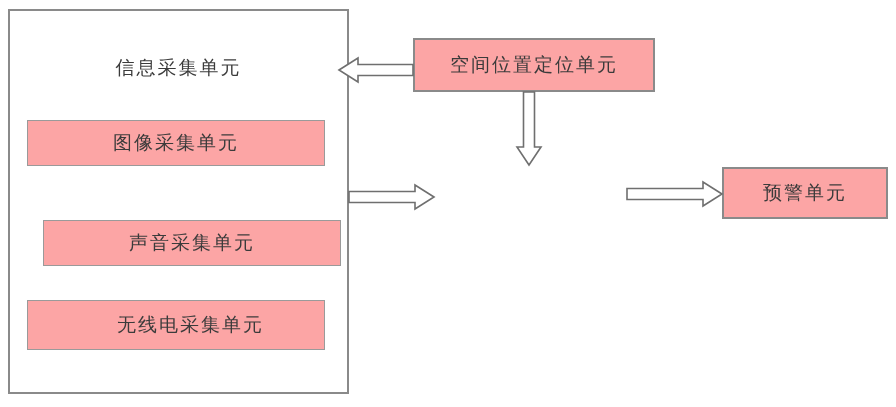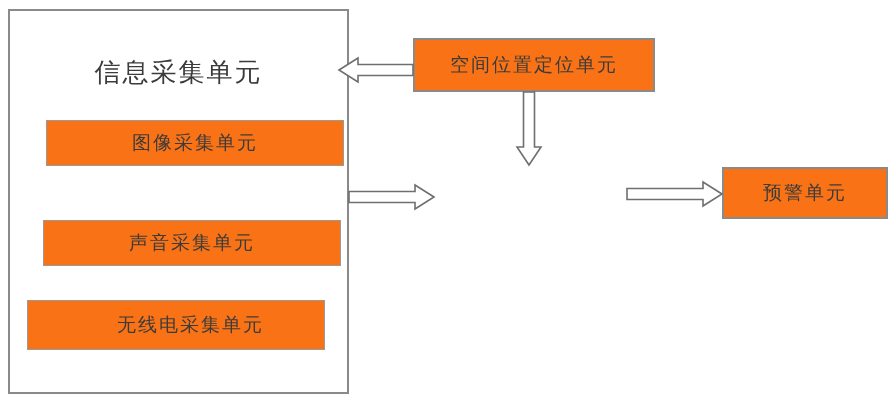--- a/index.html
+++ b/index.html
@@ -14,42 +14,42 @@
     position: relative;
     width: 896px;
     height: 407px;
     background: #ffffff;
     overflow: hidden;
   }
   .box {
     position: absolute;
     box-sizing: border-box;
     border: 2px solid #8a8a8a;
-    background: #f97316;
+    background: #fca5a5;
     display: flex;
     align-items: center;
     justify-content: center;
     color: #3b3b3b;
     font-size: 19px;
     letter-spacing: 2px;
     white-space: nowrap;
   }
   .box.thin {
     border: 1.5px solid #9a9a9a;
   }
   .group-box {
     position: absolute;
     box-sizing: border-box;
     border: 2px solid #8a8a8a;
     background: #ffffff;
   }
   .group-title {
     position: absolute;
     color: #3b3b3b;
-    font-size: 26px;
+    font-size: 19px;
     letter-spacing: 2px;
     white-space: nowrap;
     text-align: center;
   }
   svg.arrows {
     position: absolute;
     left: 0;
     top: 0;
     width: 896px;
     height: 407px;
@@ -65,21 +65,21 @@
 </style>
 </head>
 <body>
 
 <div id="diagram-root">
 
   <div class="group-box" style="left:8px; top:9px; width:341px; height:385px;"></div>
 
   <div class="group-title" style="left:8px; top:55px; width:341px;">信息采集单元</div>
 
-  <div class="box thin" style="left:27px; top:120px; width:298px; height:46px;margin-left:19px;">图像采集单元</div>
+  <div class="box thin" style="left:27px; top:120px; width:298px; height:46px;">图像采集单元</div>
 
   <div class="box thin" style="left:27px; top:220px; width:298px; height:46px;margin-left:16px;">声音采集单元</div>
 
   <div class="box thin" style="left:27px; top:300px; width:298px; height:50px;padding-left:29px;">无线电采集单元</div>
 
   <div class="box" style="left:413px; top:38px; width:242px; height:54px;">空间位置定位单元</div>
 
 
   <div class="box" style="left:722px; top:167px; width:166px; height:52px;">预警单元</div>
 

